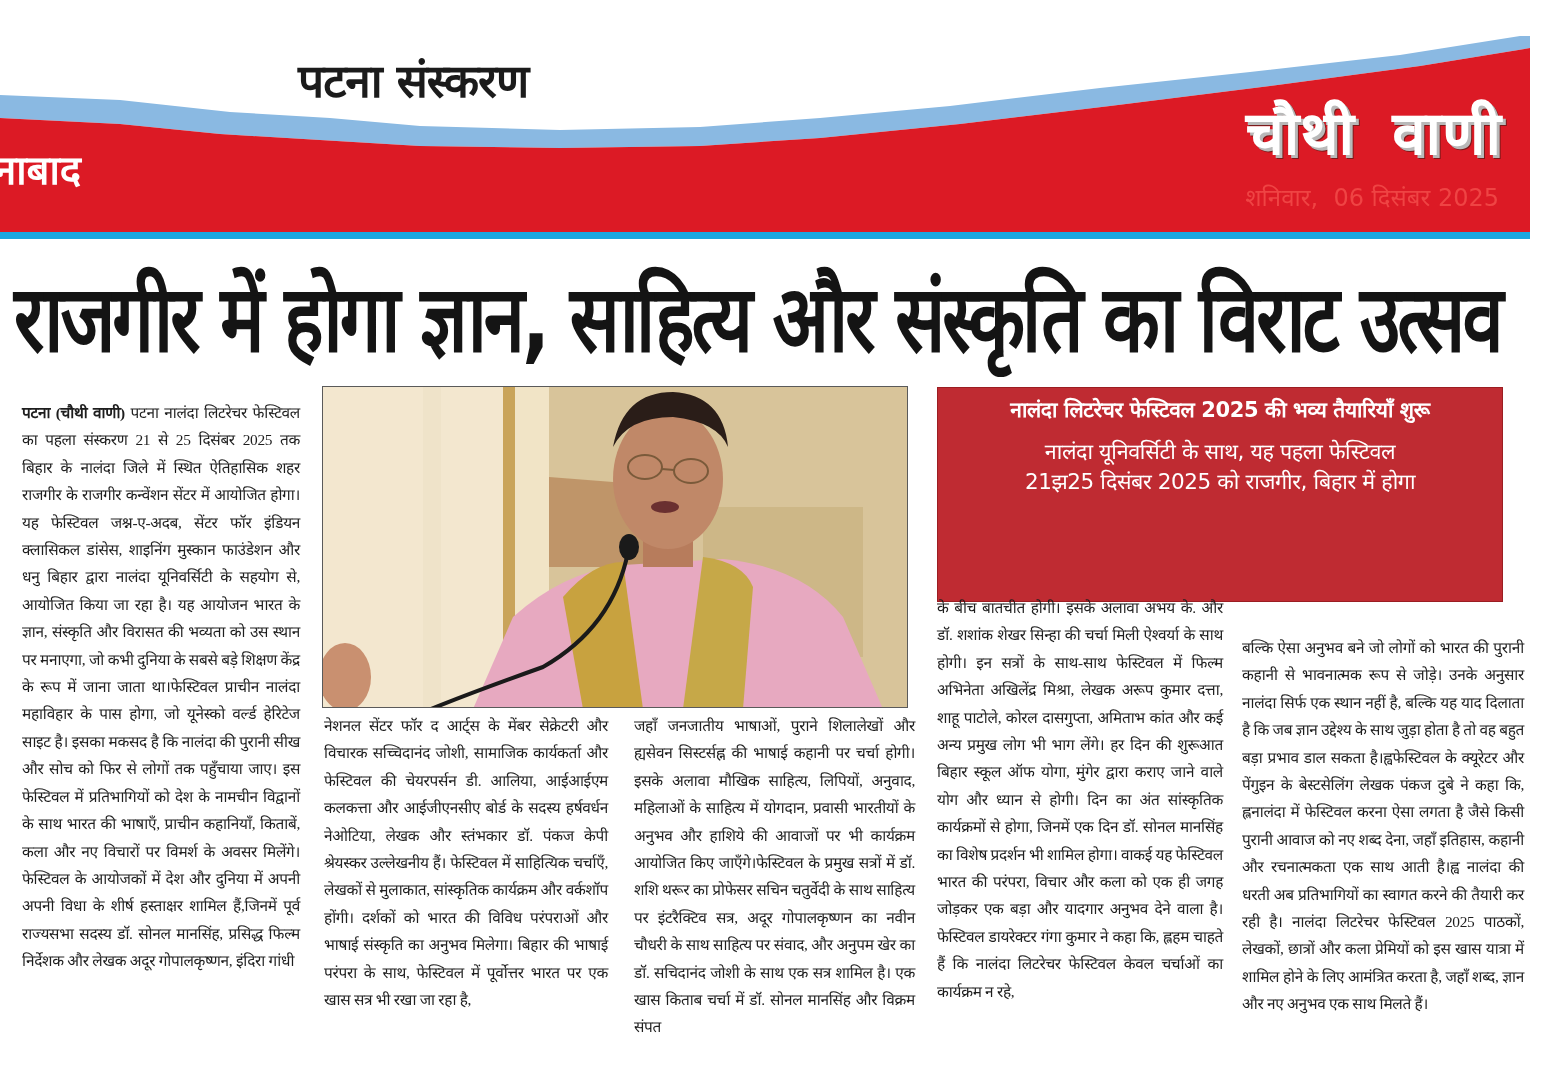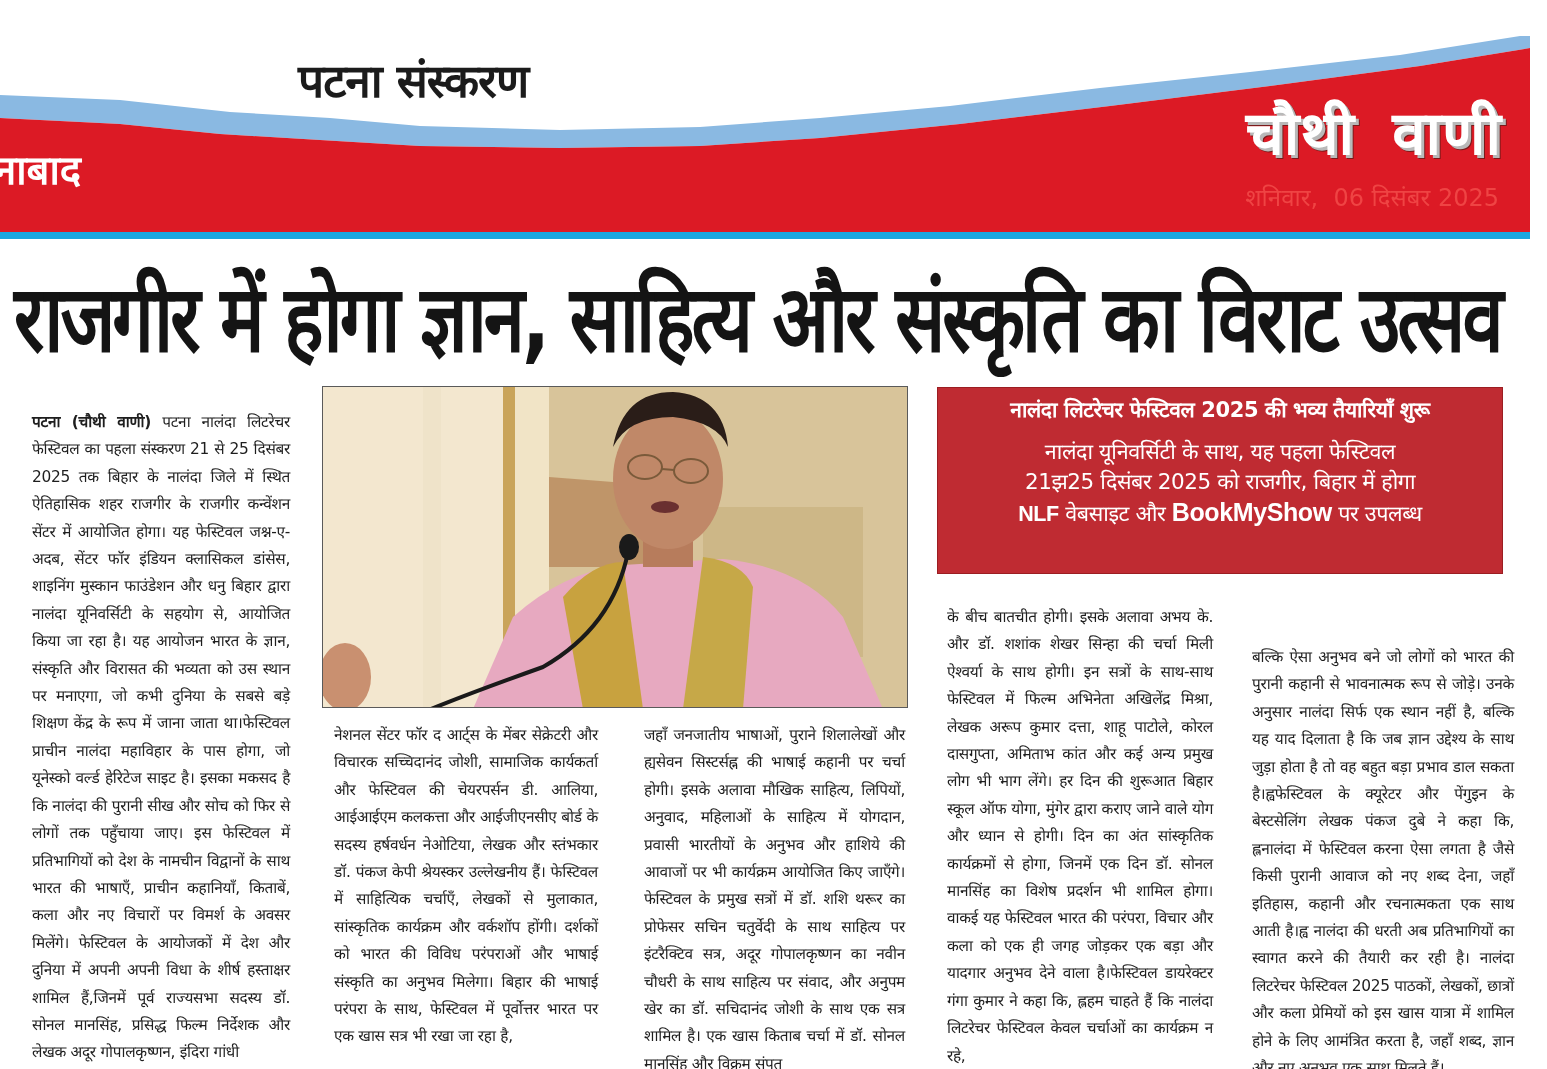--- a/index.html
+++ b/index.html
@@ -37,39 +37,39 @@
       font-family: "DejaVu Sans", sans-serif; font-weight: bold; font-size: 74px;
       color: #141414; line-height: 1; letter-spacing: -3px; white-space: nowrap;
       transform: scaleY(1.25); transform-origin: left top;
     }
 
     
     .col {
       position: absolute; font-family: "DejaVu Sans", sans-serif; font-size: 15.4px;
       line-height: 27.4px; text-align: justify; color: #1e1e1e; letter-spacing: -0.3px;
     }
-    .col p { margin: 12px; }
+    .col p { margin: 2px; font-family: Liberation Serif, serif; }
     .col-1 { left: 20px; top: 397px; width: 282px; }
     .col-2 { left: 322px; top: 710px; width: 288px; }
     .col-3 { left: 632px; top: 710px; width: 285px; }
     .col-4 { left: 935px; top: 592px; width: 290px; }
     .col-5 { left: 1240px; top: 632px; width: 286px; }
     .dateline-lead { font-weight: bold; }
 
     
     .photo {
       position: absolute; left: 322px; top: 386px; width: 586px; height: 322px;
       border: 1px solid #5a5a5a; overflow: hidden;
       background: linear-gradient(90deg, #f2e6cc 0%, #efe2c2 30%, #e9d6a8 40%, #d9c596 55%, #cdb47c 75%, #bfa06b 100%);
     }
     .photo svg { position: absolute; left: 0; top: 0; }
 
     
     .infobox {
-      position: absolute; left: 937px; top: 387px; width: 566px; height: 187px;
+      position: absolute; left: 937px; top: 387px; width: 566px; height: 215px;
       background: #bf2b32; color: #ffffff; text-align: center;
       font-family: "DejaVu Sans", sans-serif;
       border: 1px solid #9b1d22;
     }
     .infobox .line { font-size: 21.5px; line-height: 30px; white-space: nowrap; letter-spacing: -0.4px; }
     .infobox .l1 { margin-top: 7px; font-weight: bold; font-size: 21px; }
     .infobox .l2 { margin-top: 12px; }
     .infobox .l4 { margin-top: 10px; }
     .infobox .brandname { font-weight: bold; font-family: "Liberation Sans", sans-serif; font-size: 25px; }
     .infobox .nlf { font-weight: bold; font-family: "Liberation Sans", sans-serif; }
@@ -129,21 +129,20 @@
     <ellipse cx="306" cy="160" rx="10" ry="13" fill="#1a1a1a"></ellipse>
 
     <ellipse cx="22" cy="290" rx="26" ry="34" fill="#c99070"></ellipse>
   </svg>
 </figure>
 
 <aside class="infobox">
   <div class="line l1">नालंदा लिटरेचर फेस्टिवल 2025 की भव्य तैयारियाँ शुरू</div>
   <div class="line l2">नालंदा यूनिवर्सिटी के साथ, यह पहला फेस्टिवल</div>
   <div class="line l3">21झ25 दिसंबर 2025 को राजगीर, बिहार में होगा</div>
-  <div class="line l5"><span class="nlf">NLF</span><span> वेबसाइट और </span><span class="brandname">BookMyShow</span><span> पर उपलब्ध</span></div>
 </aside>
 
 <div class="col col-2">
   <p>नेशनल सेंटर फॉर द आर्ट्स के मेंबर सेक्रेटरी और विचारक सच्चिदानंद जोशी, सामाजिक कार्यकर्ता और फेस्टिवल की चेयरपर्सन डी. आलिया, आईआईएम कलकत्ता और आईजीएनसीए बोर्ड के सदस्य हर्षवर्धन नेओटिया, लेखक और स्तंभकार डॉ. पंकज केपी श्रेयस्कर उल्लेखनीय हैं। फेस्टिवल में साहित्यिक चर्चाएँ, लेखकों से मुलाकात, सांस्कृतिक कार्यक्रम और वर्कशॉप होंगी। दर्शकों को भारत की विविध परंपराओं और भाषाई संस्कृति का अनुभव मिलेगा। बिहार की भाषाई परंपरा के साथ, फेस्टिवल में पूर्वोत्तर भारत पर एक खास सत्र भी रखा जा रहा है,</p>
 </div>
 <div class="col col-3">
   <p>जहाँ जनजातीय भाषाओं, पुराने शिलालेखों और ह्यसेवन सिस्टर्सह्न की भाषाई कहानी पर चर्चा होगी। इसके अलावा मौखिक साहित्य, लिपियों, अनुवाद, महिलाओं के साहित्य में योगदान, प्रवासी भारतीयों के अनुभव और हाशिये की आवाजों पर भी कार्यक्रम आयोजित किए जाएँगे।फेस्टिवल के प्रमुख सत्रों में डॉ. शशि थरूर का प्रोफेसर सचिन चतुर्वेदी के साथ साहित्य पर इंटरैक्टिव सत्र, अदूर गोपालकृष्णन का नवीन चौधरी के साथ साहित्य पर संवाद, और अनुपम खेर का डॉ. सचिदानंद जोशी के साथ एक सत्र शामिल है। एक खास किताब चर्चा में डॉ. सोनल मानसिंह और विक्रम संपत</p>
 </div>
 <div class="col col-4">
   <p>के बीच बातचीत होगी। इसके अलावा अभय के. और डॉ. शशांक शेखर सिन्हा की चर्चा मिली ऐश्वर्या के साथ होगी। इन सत्रों के साथ-साथ फेस्टिवल में फिल्म अभिनेता अखिलेंद्र मिश्रा,  लेखक अरूप कुमार दत्ता, शाहू पाटोले, कोरल दासगुप्ता, अमिताभ कांत  और कई अन्य प्रमुख लोग भी भाग लेंगे। हर दिन की शुरूआत बिहार स्कूल ऑफ योगा, मुंगेर द्वारा कराए जाने वाले योग और ध्यान से होगी। दिन का अंत सांस्कृतिक कार्यक्रमों से होगा, जिनमें एक दिन डॉ. सोनल मानसिंह का विशेष प्रदर्शन भी शामिल होगा। वाकई यह फेस्टिवल भारत की परंपरा, विचार और कला को एक ही जगह जोड़कर एक बड़ा और यादगार अनुभव देने वाला है।फेस्टिवल डायरेक्टर गंगा कुमार ने कहा कि, ह्लहम चाहते हैं कि नालंदा लिटरेचर फेस्टिवल केवल चर्चाओं का कार्यक्रम न रहे,</p>

